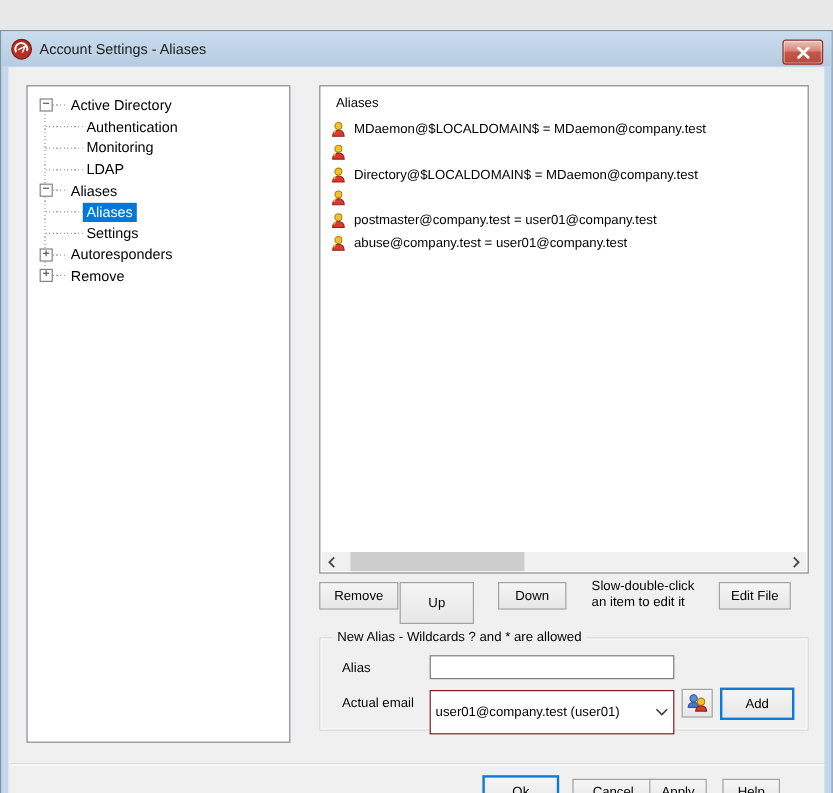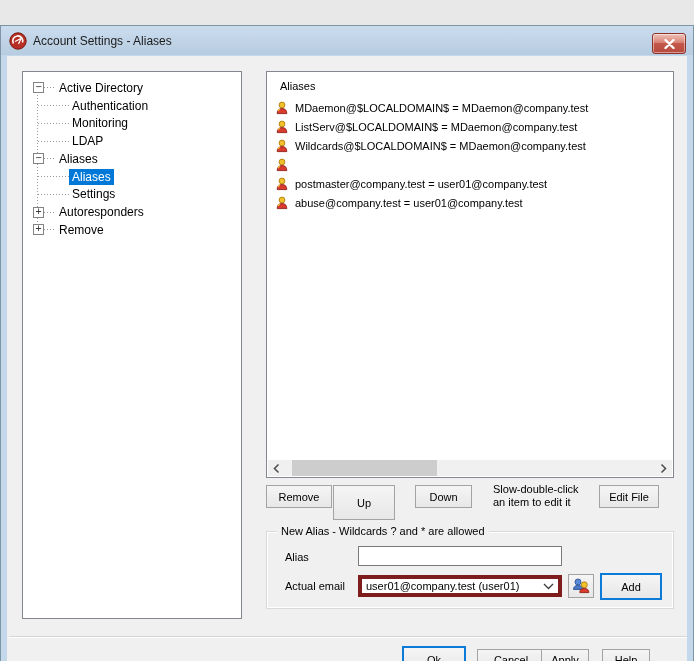--- a/index.html
+++ b/index.html
@@ -85,22 +85,22 @@
   .groupbox .gb-title {
     position:absolute; left:10px; top:-7px; background:var(--dialog_bg,#f0f0f0);
     padding:0 4px; font-size:11px; color:#000;
   }
   .fld-label { position:absolute; font-size:11px; color:#000; }
   .txt-input {
     position:absolute; left:91px; top:14px; width:204px; height:20px;
     border:1px solid #7a7a7a; background:#fff; font-family:inherit; font-size:11px; padding:0 4px;
   }
   .combo {
-    position:absolute; left:91px; top:43px; width:204px; height:22px;
-    border:4px solid #7f1d1d; background:#fff; display:flex; align-items:center;
+    position:absolute; left:91px; top:43px; width:204px; height:37px;
+    border:1px solid #7f1d1d; background:#fff; display:flex; align-items:center;
     font-size:11px; padding:0 4px; cursor:pointer;
   }
   .combo .combo-value { flex:1; white-space:nowrap; overflow:hidden; }
   .icon-btn {
     position:absolute; left:301px; top:42px; width:26px; height:24px;
     background:linear-gradient(180deg,#f5f5f5,#e7e7e7); border:1px solid #a3a3a3;
     display:flex; align-items:center; justify-content:center; cursor:pointer;
   }
 
   .separator { position:absolute; left:8px; top:610px; width:678px; height:2px;
@@ -184,29 +184,28 @@
     <path d="M3.2 10.2 Q3.6 8.4 5 7.9" fill="none" stroke="#f2c12e" stroke-width="1.1"></path>
   </svg>
 <span class="txt">MDaemon@$LOCALDOMAIN$ = MDaemon@company.test</span>
         </div>
         <div class="list-row">
   <svg class="p-icon" viewBox="0 0 14 14" width="14" height="14">
     <circle cx="7" cy="4" r="2.9" fill="#f2c12e" stroke="#b07e08" stroke-width="0.9"></circle>
     <path d="M2.2 12.6 Q2.2 7.6 7 7.6 Q11.8 7.6 11.8 12.6 Z" fill="#da3b2f" stroke="#8f1f16" stroke-width="0.9"></path>
     <path d="M3.2 10.2 Q3.6 8.4 5 7.9" fill="none" stroke="#f2c12e" stroke-width="1.1"></path>
   </svg>
-<span class="txt">ListServ@$LOCALDOMAIN$ = MDaemon@company.test</span>
-        </div>
-        <div class="list-row">
-  <svg class="p-icon" viewBox="0 0 14 14" width="14" height="14">
-    <circle cx="7" cy="4" r="2.9" fill="#f2c12e" stroke="#b07e08" stroke-width="0.9"></circle>
-    <path d="M2.2 12.6 Q2.2 7.6 7 7.6 Q11.8 7.6 11.8 12.6 Z" fill="#da3b2f" stroke="#8f1f16" stroke-width="0.9"></path>
-    <path d="M3.2 10.2 Q3.6 8.4 5 7.9" fill="none" stroke="#f2c12e" stroke-width="1.1"></path>
-  </svg>
-<span class="txt">Wildcards@$LOCALDOMAIN$ = MDaemon@company.test</span>
+        </div>
+        <div class="list-row">
+  <svg class="p-icon" viewBox="0 0 14 14" width="14" height="14">
+    <circle cx="7" cy="4" r="2.9" fill="#f2c12e" stroke="#b07e08" stroke-width="0.9"></circle>
+    <path d="M2.2 12.6 Q2.2 7.6 7 7.6 Q11.8 7.6 11.8 12.6 Z" fill="#da3b2f" stroke="#8f1f16" stroke-width="0.9"></path>
+    <path d="M3.2 10.2 Q3.6 8.4 5 7.9" fill="none" stroke="#f2c12e" stroke-width="1.1"></path>
+  </svg>
+<span class="txt">Directory@$LOCALDOMAIN$ = MDaemon@company.test</span>
         </div>
         <div class="list-row">
   <svg class="p-icon" viewBox="0 0 14 14" width="14" height="14">
     <circle cx="7" cy="4" r="2.9" fill="#f2c12e" stroke="#b07e08" stroke-width="0.9"></circle>
     <path d="M2.2 12.6 Q2.2 7.6 7 7.6 Q11.8 7.6 11.8 12.6 Z" fill="#da3b2f" stroke="#8f1f16" stroke-width="0.9"></path>
     <path d="M3.2 10.2 Q3.6 8.4 5 7.9" fill="none" stroke="#f2c12e" stroke-width="1.1"></path>
   </svg>
         </div>
         <div class="list-row">
   <svg class="p-icon" viewBox="0 0 14 14" width="14" height="14">

